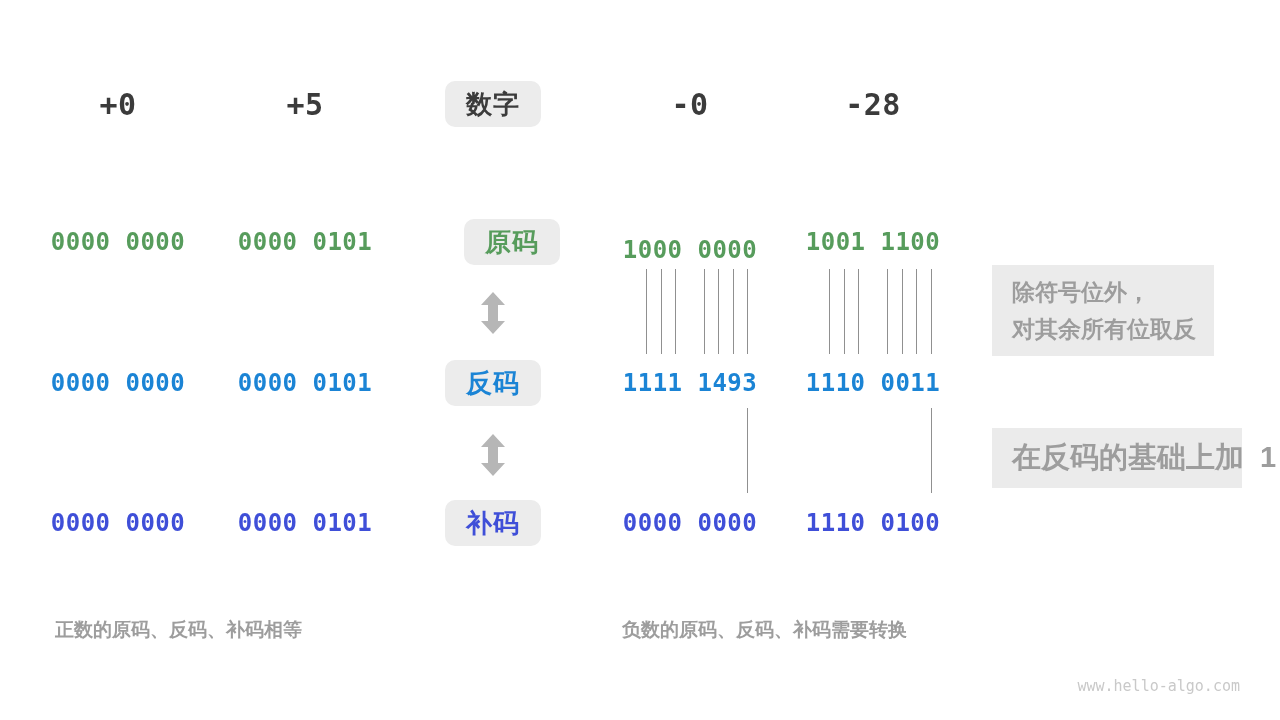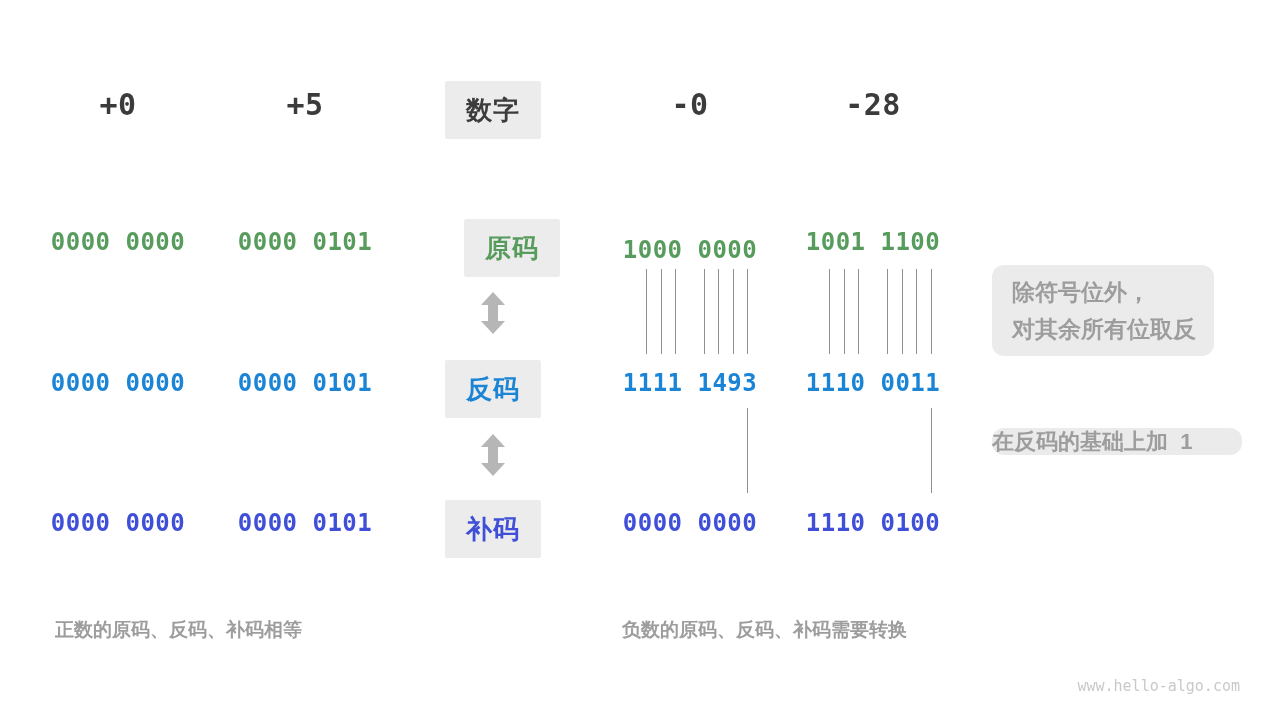--- a/index.html
+++ b/index.html
@@ -27,23 +27,23 @@
     font-family: "DejaVu Sans Mono", monospace;
     font-size: 24px;
     letter-spacing: 0.5px;
   }
   .green  { color: #579c5c; }
   .blue   { color: #1b84d5; }
   .indigo { color: #3f4fd8; }
   .badge {
     position: absolute;
     width: 96px;
-    height: 58px;
+    height: 46px;
     background: #ececec;
-    border-radius: 2px;
+    border-radius: 10px;
     display: flex;
     align-items: center;
     justify-content: center;
     font-size: 26px;
     font-weight: bold;
     letter-spacing: 1px;
   }
   .badge.dark { color: #3b3b3b; }
   .vline {
     position: absolute;
@@ -54,37 +54,38 @@
   .carry { top: 408px; height: 85px; }
   .arrow {
     position: absolute;
     left: 480px;
     width: 26px;
     height: 42px;
   }
   .notebox {
     position: absolute;
     background: #ebebeb;
-    border-radius: 12px;
+    border-radius: 0;
     color: #9d9d9d;
     font-weight: bold;
     box-sizing: border-box;
   }
   .notebox.n1 {
     left: 992px; top: 265px;
     width: 222px; height: 91px;
     padding: 9px 0 0 20px;
     font-size: 23px;
     line-height: 37px;
     white-space: pre-line;
   }
   .notebox.n2 {
     left: 992px; top: 428px;
-    width: 250px; height: 27px;
-    font-size: 22px;
+    width: 250px; height: 60px;
+    padding-left: 20px;
+    font-size: 29px;
     display: flex;
     align-items: center;
     white-space: pre;
   }
   .caption {
     position: absolute;
     top: 630px;
     transform: translateY(-50%);
     font-size: 19px;
     font-weight: bold;

